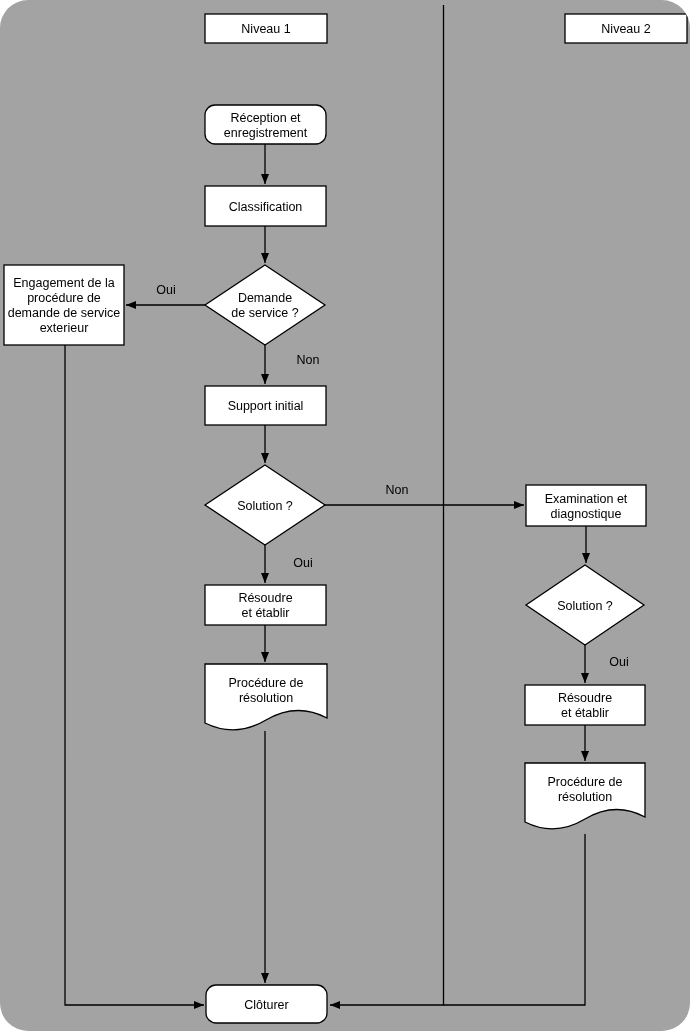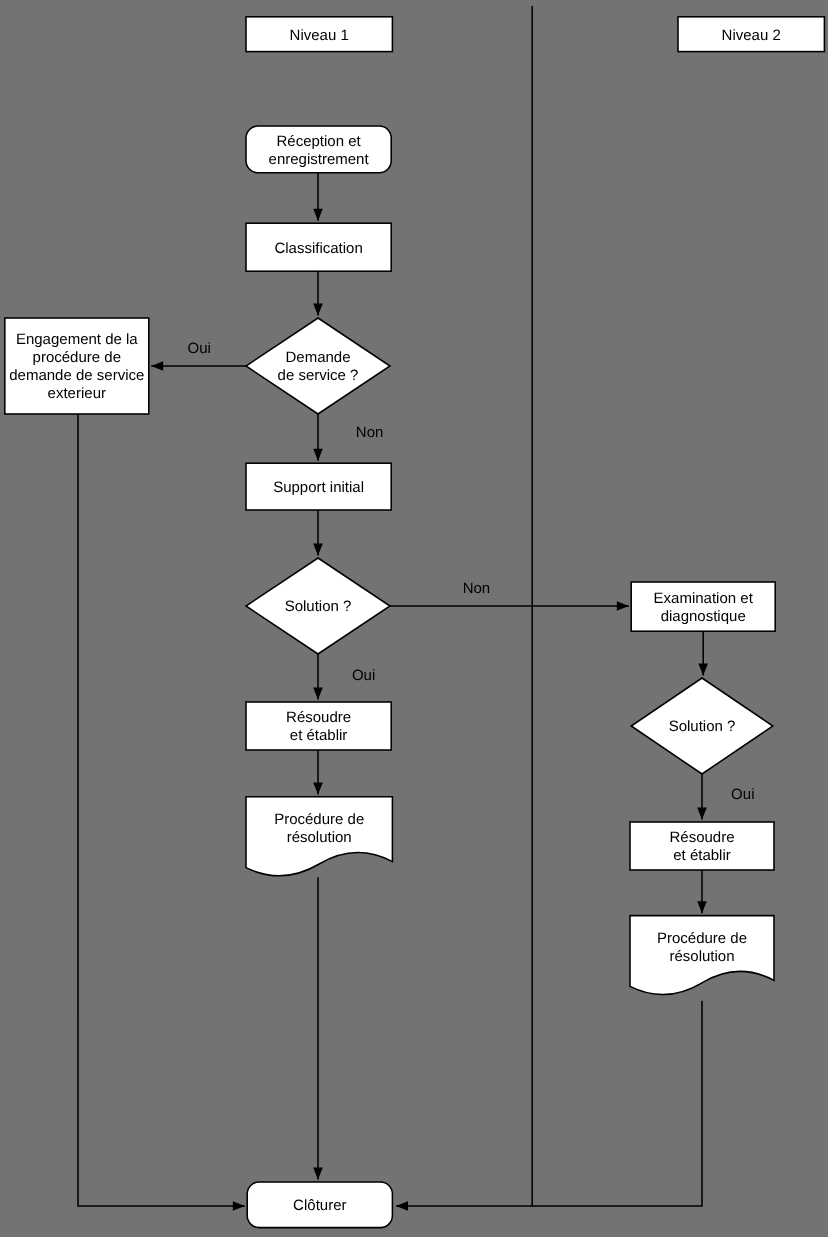--- a/index.html
+++ b/index.html
@@ -4,22 +4,23 @@
 <style>
   html, body {
     margin: 0;
     padding: 0;
     background: #ffffff;
   }
   .canvas {
     position: relative;
     width: 690px;
     height: 1031px;
-    background: #737373;
+    background: #a3a3a3;
     overflow: hidden;
+    border-radius: 28px;
   }
   svg {
     display: block;
   }
   svg text {
     font-family: "Liberation Sans", "DejaVu Sans", sans-serif;
   }
 </style>
 </head>
 <body>

